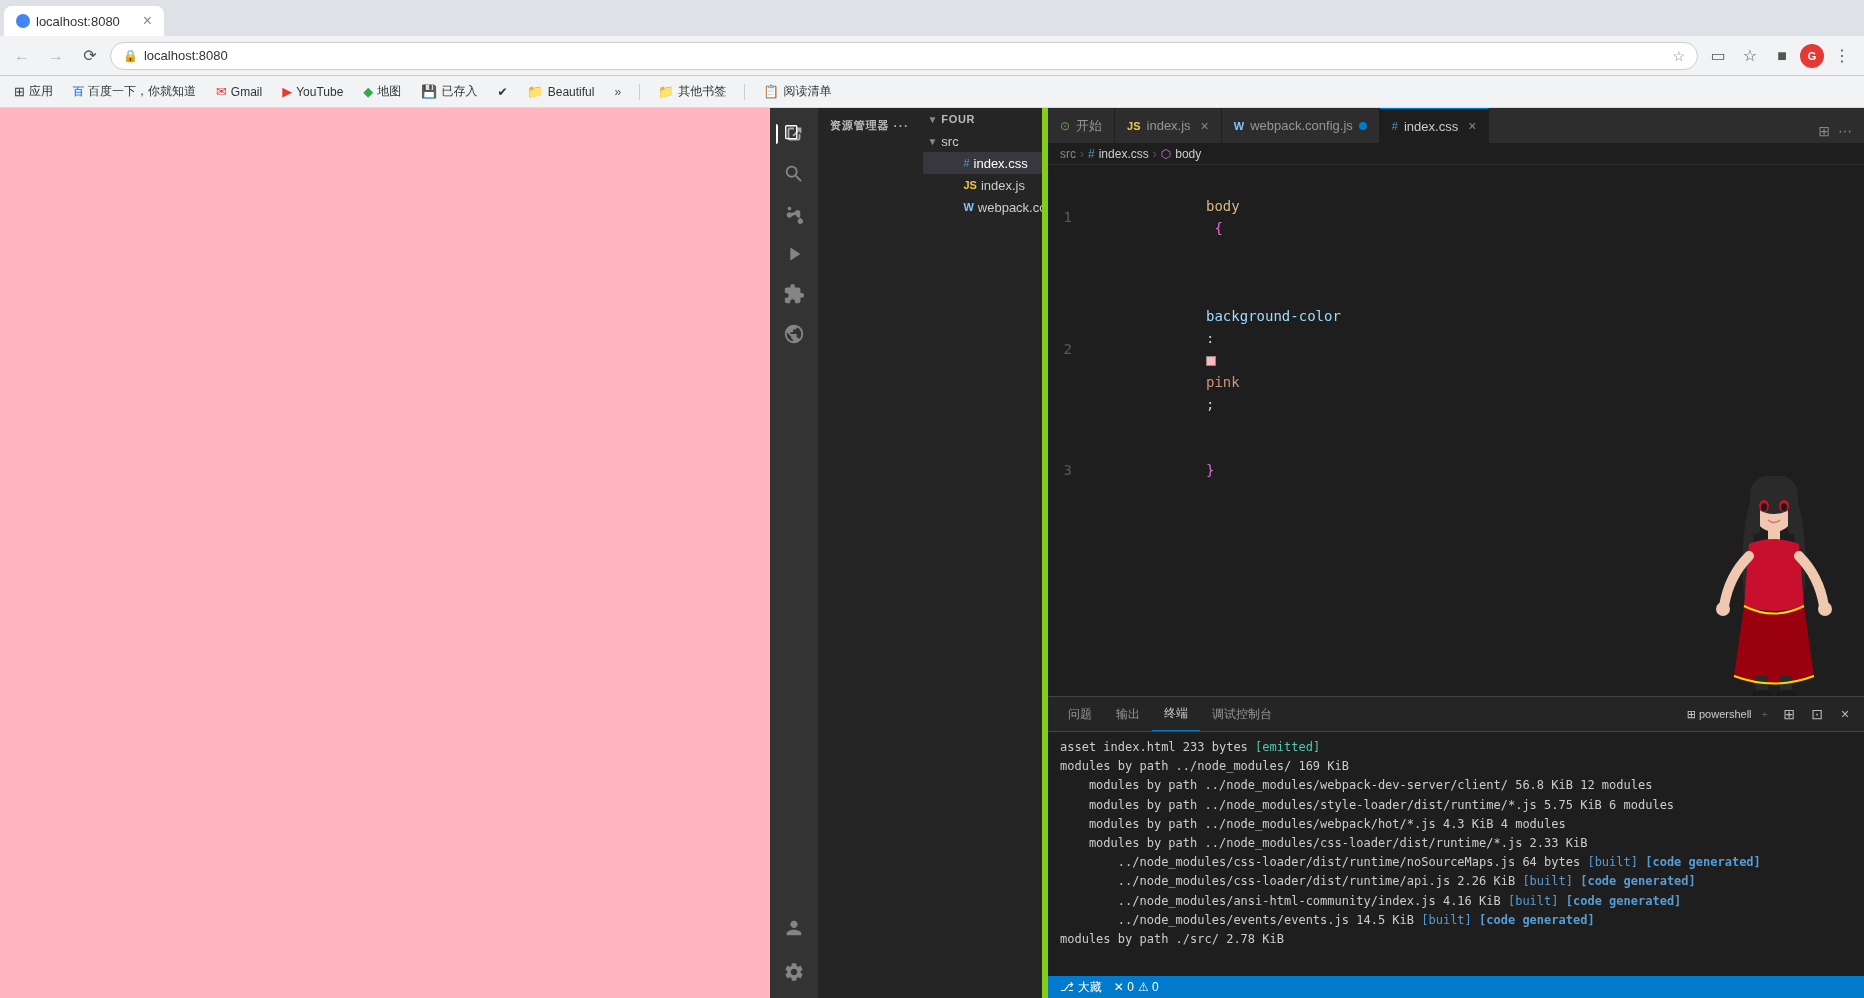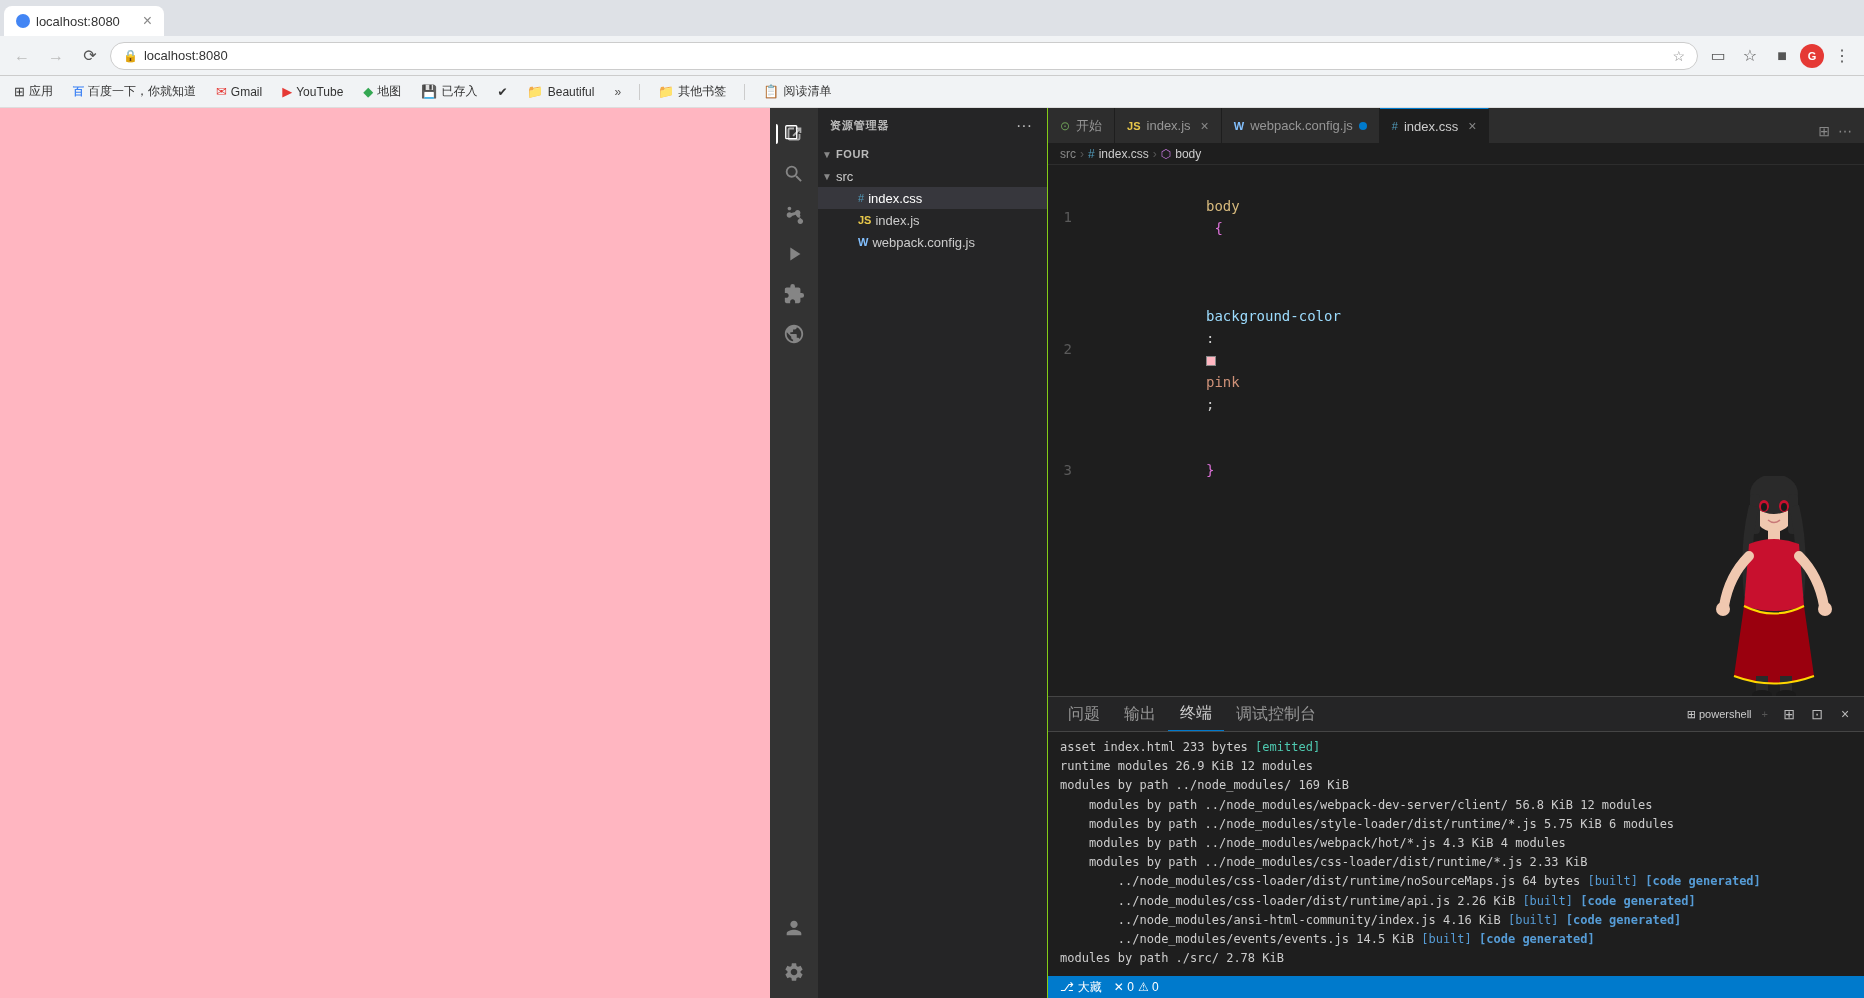--- a/index.html
+++ b/index.html
@@ -33,21 +33,21 @@
     .vscode { flex: 1; display: flex; background: #1e1e1e; overflow: hidden; }
 
     
     .activity-bar { width: 48px; background: #333333; display: flex; flex-direction: column; align-items: center; padding-top: 8px; gap: 4px; flex-shrink: 0; }
     .activity-icon { width: 36px; height: 36px; display: flex; align-items: center; justify-content: center; cursor: pointer; border-radius: 4px; color: #858585; font-size: 20px; position: relative; }
     .activity-icon.active { color: #fff; }
     .activity-icon.active::before { content: ''; position: absolute; left: 0; top: 8px; bottom: 8px; width: 2px; background: #fff; border-radius: 0 2px 2px 0; }
     .activity-spacer { flex: 1; }
 
     
-    .sidebar { width: 230px; background: #252526; display: flex; flex-direction: column; flex-shrink: 0; border-right: 1px solid #84cc16; }
+    .sidebar { width: 230px; background: #252526; display: flex; flex-direction: row; flex-shrink: 0; border-right: 6px solid #84cc16; }
     .sidebar-header { height: 35px; display: flex; align-items: center; justify-content: space-between; padding: 0 12px; font-size: 11px; font-weight: 700; color: #bbb; letter-spacing: 0.08em; text-transform: uppercase; }
     .sidebar-header-actions { display: flex; gap: 4px; }
     .sidebar-action-btn { background: none; border: none; color: #bbb; cursor: pointer; font-size: 16px; width: 22px; height: 22px; display: flex; align-items: center; justify-content: center; }
     .file-tree { flex: 1; overflow-y: auto; font-size: 13px; }
     .tree-item { display: flex; align-items: center; height: 22px; padding-left: 12px; cursor: pointer; color: #ccc; gap: 4px; }
     .tree-item.active { background: #37373d; color: #fff; }
     .tree-folder { padding-left: 4px; }
     .tree-chevron { font-size: 10px; color: #888; }
     .editor-tabs { height: 35px; background: #2d2d2d; display: flex; align-items: flex-end; flex-shrink: 0; }
     .editor-tab { height: 35px; padding: 0 12px; display: flex; align-items: center; gap: 6px; font-size: 13px; color: #969696; background: #2d2d2d; border-right: 1px solid #1e1e1e; cursor: pointer; white-space: nowrap; position: relative; }
@@ -73,21 +73,21 @@
     .kw-semicolon { color: #ccc; }
     .color-swatch { display: inline-block; width: 10px; height: 10px; background: #ffb6c1; border: 1px solid #888; vertical-align: middle; margin-right: 2px; }
 
     
     .vscode-character { position: absolute; bottom: 0; right: 10px; width: 160px; height: 220px; overflow: hidden; pointer-events: none; }
 
     
     .terminal-panel { height: 280px; background: #1e1e1e; border-top: 1px solid #454545; display: flex; flex-direction: column; flex-shrink: 0; }
     .terminal-tabs { height: 35px; background: #252526; display: flex; align-items: center; padding: 0 8px; border-bottom: 1px solid #454545; justify-content: space-between; }
     .terminal-tab-list { display: flex; gap: 0; }
-    .terminal-tab { padding: 0 12px; height: 34px; display: flex; align-items: center; font-size: 16px; color: #969696; cursor: pointer; }
+    .terminal-tab { padding: 0 12px; height: 34px; display: flex; align-items: center; font-size: 12px; color: #969696; cursor: pointer; }
     .terminal-tab.active { color: #ccc; border-bottom: 1px solid #007acc; }
     .terminal-actions { display: flex; gap: 6px; align-items: center; font-size: 11px; color: #bbb; }
     .terminal-action-btn { background: none; border: none; color: #bbb; cursor: pointer; font-size: 14px; width: 22px; height: 22px; display: flex; align-items: center; justify-content: center; }
     .terminal-content { flex: 1; overflow-y: auto; padding: 6px 12px; font-family: 'Consolas', 'Monaco', monospace; font-size: 12px; line-height: 1.6; color: #ccc; }
     .term-line { display: block; word-break: break-all; }
     .term-emitted { color: #4ec9b0; }
     .term-built { color: #569cd6; font-weight: normal; }
     .term-code-gen { color: #569cd6; font-weight: bold; text-align: right; }
 
     
@@ -395,21 +395,20 @@
           <div class="terminal-actions">
             <span class="term-ps-label">⊞ powershell</span>
             <span class="term-divider">+</span>
             <button class="terminal-action-btn">⊞</button>
             <button class="terminal-action-btn">⊡</button>
             <button class="terminal-action-btn">×</button>
           </div>
         </div>
         <div class="terminal-content">
           <span class="term-line">asset index.html 233 bytes <span class="term-emitted">[emitted]</span></span>
-          <span class="term-line">runtime modules 26.9 KiB 12 modules</span>
           <span class="term-line">modules by path ../node_modules/ 169 KiB</span>
           <span class="term-line">&nbsp;&nbsp;&nbsp;&nbsp;modules by path ../node_modules/webpack-dev-server/client/ 56.8 KiB 12 modules</span>
           <span class="term-line">&nbsp;&nbsp;&nbsp;&nbsp;modules by path ../node_modules/style-loader/dist/runtime/*.js 5.75 KiB 6 modules</span>
           <span class="term-line">&nbsp;&nbsp;&nbsp;&nbsp;modules by path ../node_modules/webpack/hot/*.js 4.3 KiB 4 modules</span>
           <span class="term-line">&nbsp;&nbsp;&nbsp;&nbsp;modules by path ../node_modules/css-loader/dist/runtime/*.js 2.33 KiB</span>
           <span class="term-line">&nbsp;&nbsp;&nbsp;&nbsp;&nbsp;&nbsp;&nbsp;&nbsp;../node_modules/css-loader/dist/runtime/noSourceMaps.js 64 bytes <span class="term-built">[built]</span> <span class="term-code-gen">[code generated]</span></span>
           <span class="term-line">&nbsp;&nbsp;&nbsp;&nbsp;&nbsp;&nbsp;&nbsp;&nbsp;../node_modules/css-loader/dist/runtime/api.js 2.26 KiB <span class="term-built">[built]</span> <span class="term-code-gen">[code generated]</span></span>
           <span class="term-line">&nbsp;&nbsp;&nbsp;&nbsp;&nbsp;&nbsp;&nbsp;&nbsp;../node_modules/ansi-html-community/index.js 4.16 KiB <span class="term-built">[built]</span> <span class="term-code-gen">[code generated]</span></span>
           <span class="term-line">&nbsp;&nbsp;&nbsp;&nbsp;&nbsp;&nbsp;&nbsp;&nbsp;../node_modules/events/events.js 14.5 KiB <span class="term-built">[built]</span> <span class="term-code-gen">[code generated]</span></span>
           <span class="term-line">modules by path ./src/ 2.78 KiB</span>

